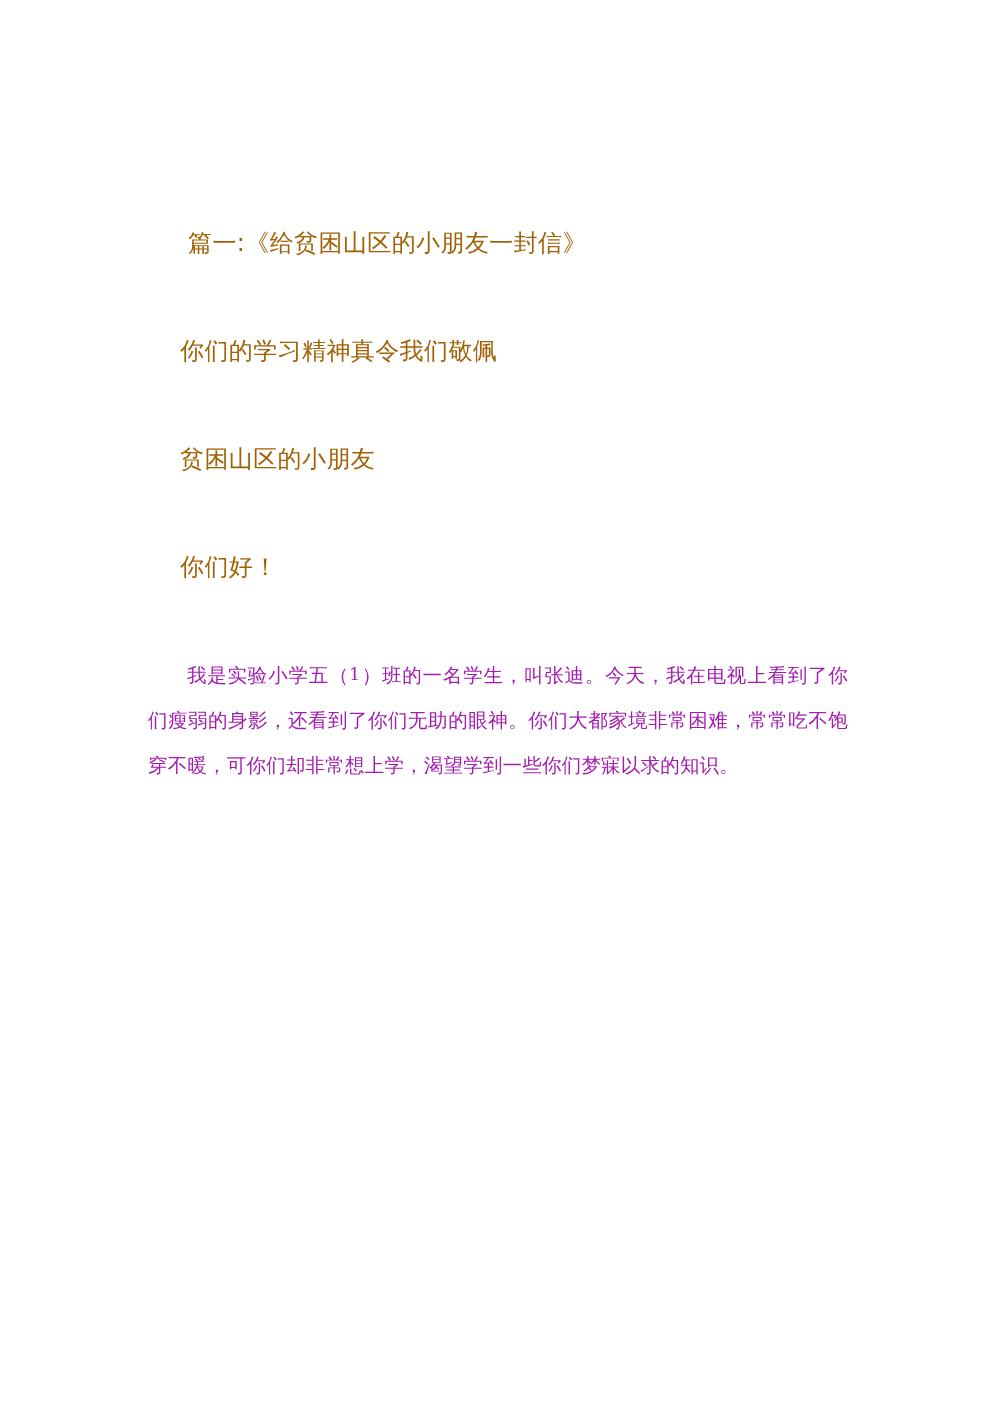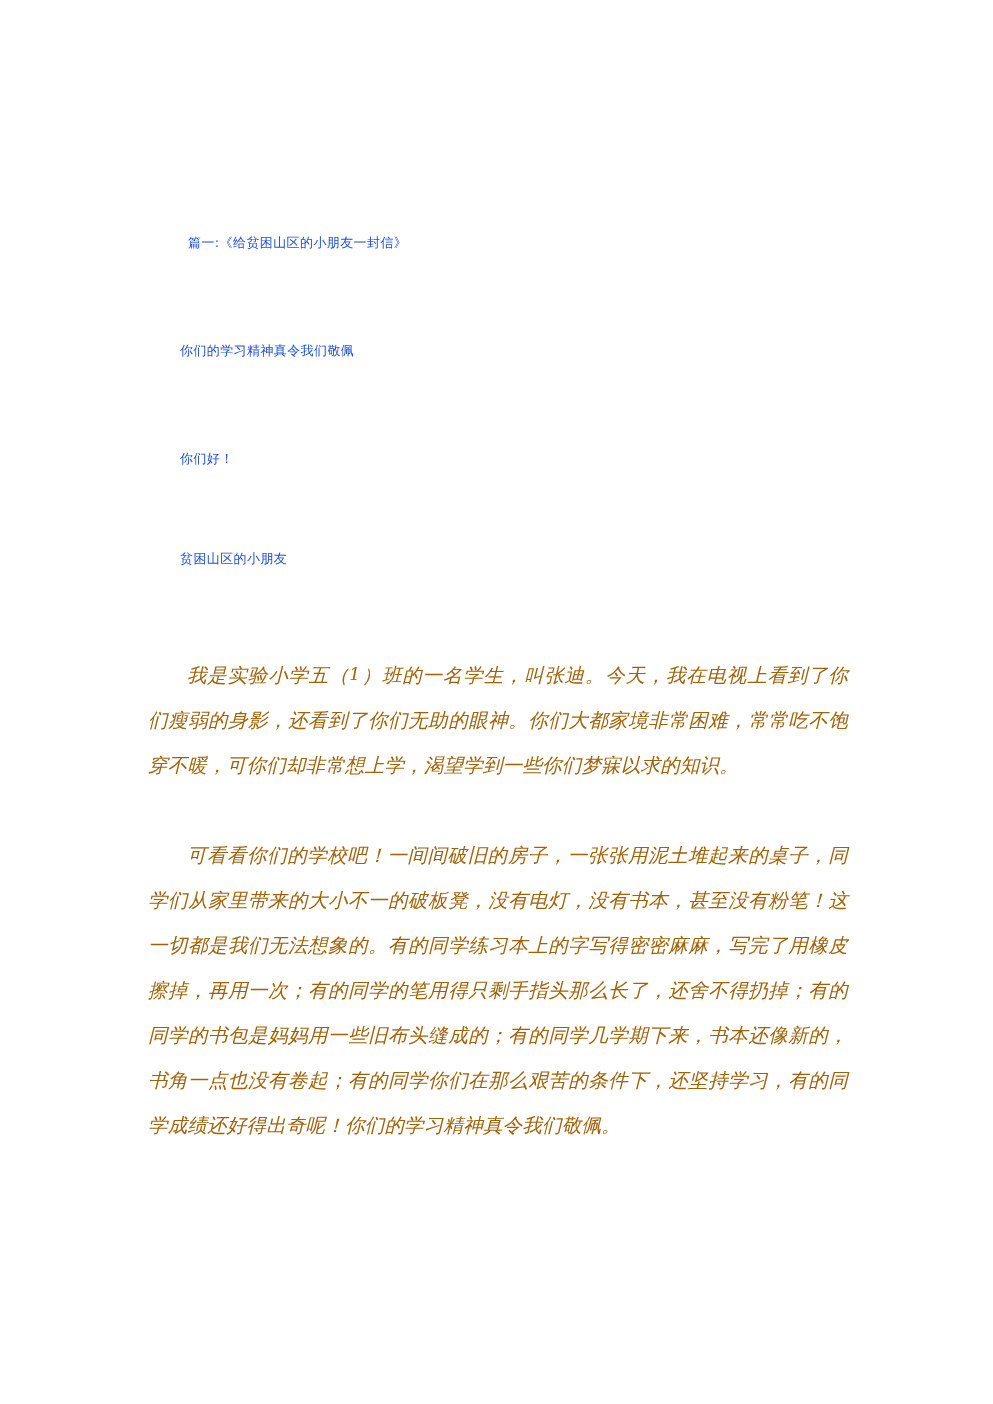--- a/index.html
+++ b/index.html
@@ -22,23 +22,23 @@
   }
 
   .doc-body {
     position: absolute;
     left: 148px;
     top: 228px;
     width: 700px;
   }
 
   .heading-line {
-    font-size: 13px;
+    font-size: 24px;
     line-height: 30px;
-    color: #1d4ed8;
+    color: #a16207;
     letter-spacing: 0.4px;
     white-space: nowrap;
   }
 
   
   .heading-source {
     margin-left: 40px;
     margin-bottom: 78px;
   }
 
@@ -53,28 +53,27 @@
   }
 
   .heading-greeting {
     margin-left: 32px;
     margin-bottom: 70px;
   }
 
   .para {
     font-size: 19.5px;
     line-height: 45px;
-    color: #a16207;
+    color: #a21caf;
     text-align: justify;
     text-justify: inter-ideograph;
     text-indent: 2em;
     letter-spacing: 0.2px;
     margin: 0 0 45px 0;
     width: 700px;
-    font-style: italic;
   }
 
   .para:last-child {
     margin-bottom: 0;
   }
 
   .class-num {
     font-family: "DejaVu Serif", "Liberation Serif", serif;
     font-size: 17px;
     vertical-align: 2px;
@@ -85,23 +84,22 @@
 <body>
 
 <div class="page">
 
   <div class="doc-body">
 
     <div class="heading-line heading-source">篇一:《给贫困山区的小朋友一封信》</div>
 
     <div class="heading-line heading-title">你们的学习精神真令我们敬佩</div>
 
+    <div class="heading-line heading-salutation-line">贫困山区的小朋友</div>
+
     <div class="heading-line heading-greeting">你们好！</div>
-
-    <div class="heading-line heading-salutation-line">贫困山区的小朋友</div>
 
     <p class="para"><span>我是实验小学五（</span><span class="class-num">1</span><span>）班的一名学生，叫张迪。今天，我在电视上看到了你们瘦弱的身影，还看到了你们无助的眼神。你们大都家境非常困难，常常吃不饱穿不暖，可你们却非常想上学，渴望学到一些你们梦寐以求的知识。</span></p>
 
-    <p class="para">可看看你们的学校吧！一间间破旧的房子，一张张用泥土堆起来的桌子，同学们从家里带来的大小不一的破板凳，没有电灯，没有书本，甚至没有粉笔！这一切都是我们无法想象的。有的同学练习本上的字写得密密麻麻，写完了用橡皮擦掉，再用一次；有的同学的笔用得只剩手指头那么长了，还舍不得扔掉；有的同学的书包是妈妈用一些旧布头缝成的；有的同学几学期下来，书本还像新的，书角一点也没有卷起；有的同学你们在那么艰苦的条件下，还坚持学习，有的同学成绩还好得出奇呢！你们的学习精神真令我们敬佩。</p>
 
   </div>
 
 </div>
 
 </body></html>

